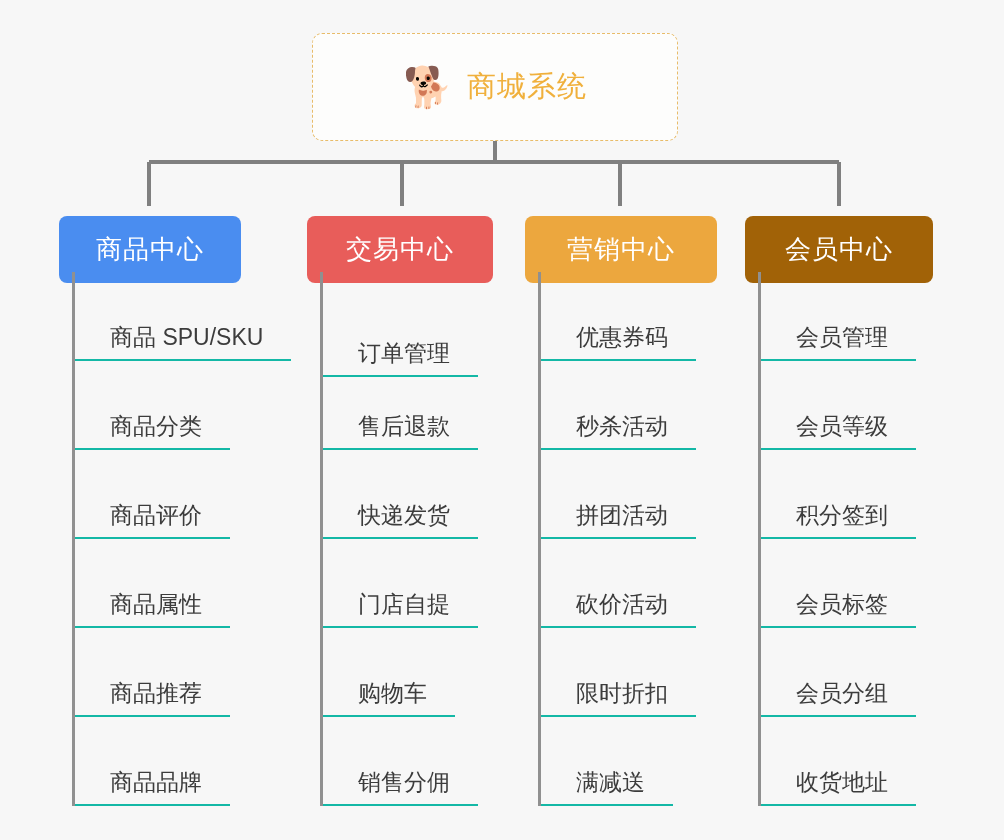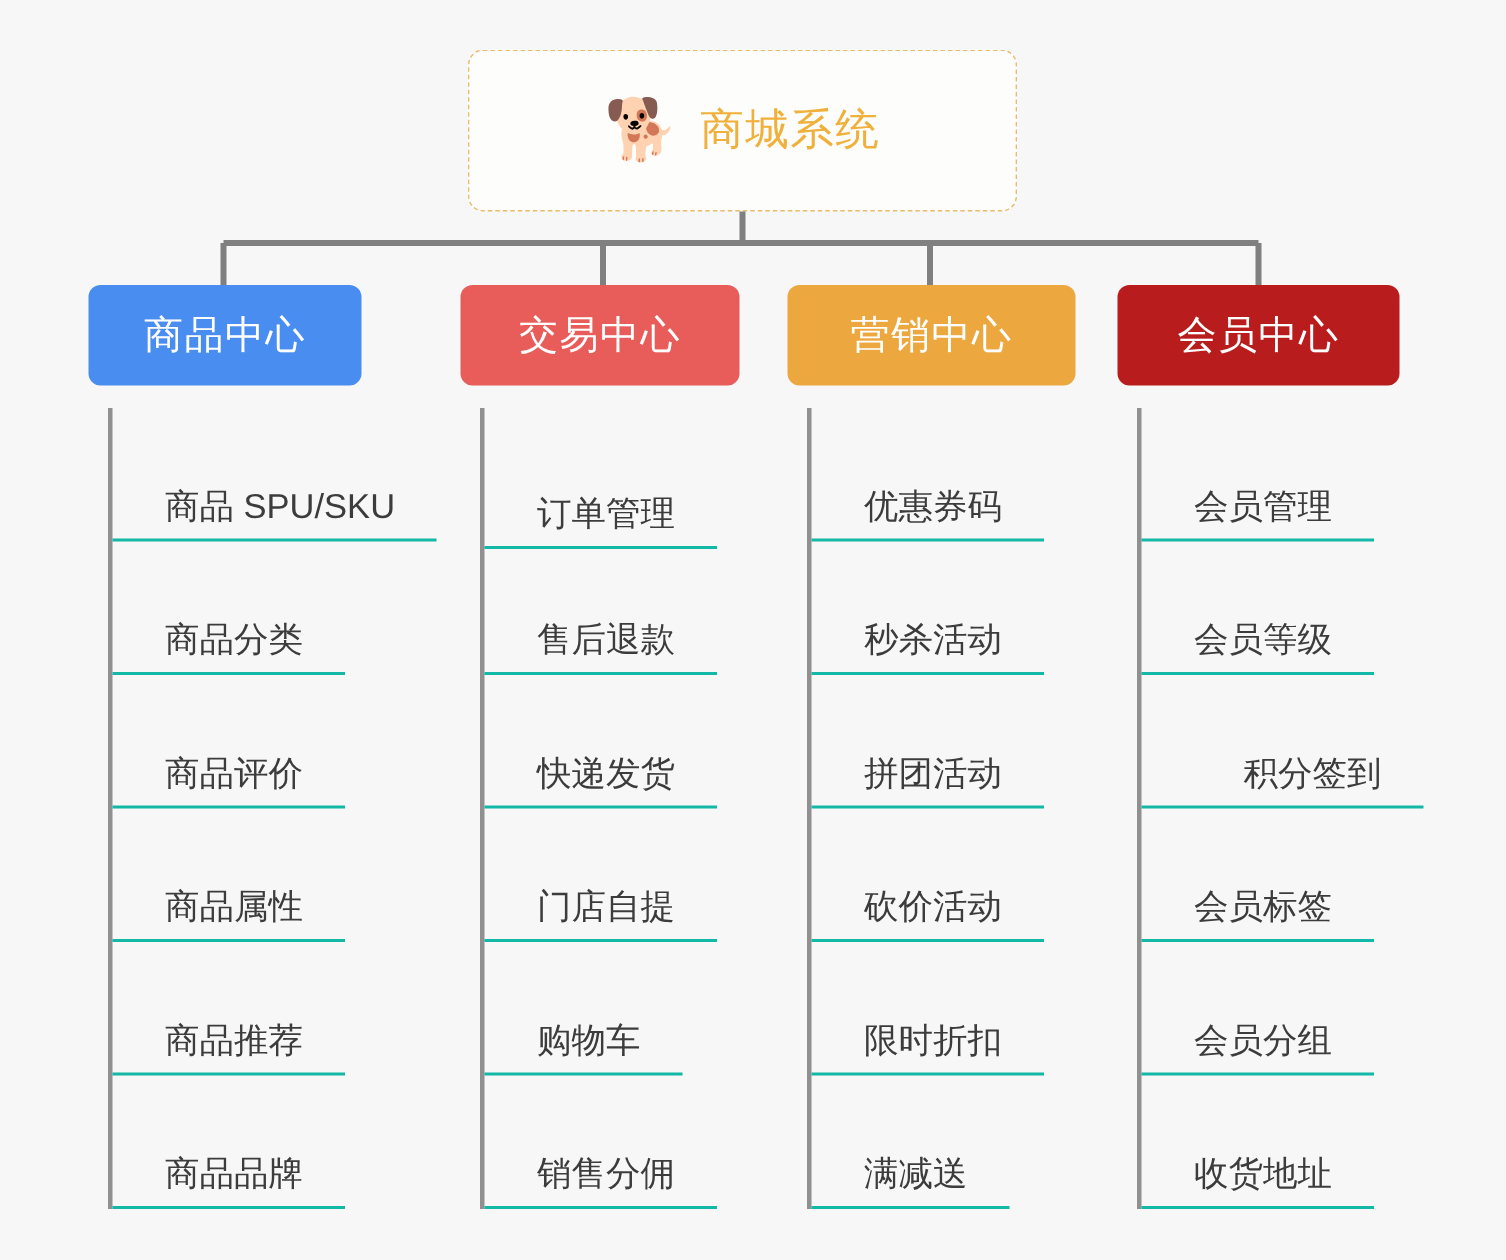--- a/index.html
+++ b/index.html
@@ -67,21 +67,21 @@
   }
   .conn-v-drop {
     top: 162px;
     width: 4px;
     height: 44px;
   }
 
   
   .cat-box {
     position: absolute;
-    top: 190px;
+    top: 216px;
     height: 67px;
     box-sizing: border-box;
     border-radius: 8px;
     display: flex;
     align-items: center;
     justify-content: center;
   }
   .cat-label {
     font-size: 26px;
     color: #ffffff;
@@ -157,21 +157,21 @@
         <div class="leaf-item" style="top: 445px;">
           <span class="leaf-label">商品品牌</span>
         </div>
       </div>
       <div class="conn conn-v-drop" style="left: 400px;"></div>
       <div class="cat-box" style="left: 307px; width: 186px; background: rgb(232, 93, 90);">
         <span class="cat-label">交易中心</span>
       </div>
       <div class="leaf-col" style="left: 320px;">
         <div class="spine" style="height: 534px;"></div>
-        <div class="leaf-item" style="top: 5px; justify-content: flex-end;">
+        <div class="leaf-item" style="top: 16px; justify-content: flex-end;">
           <span class="leaf-label">订单管理</span>
         </div>
         <div class="leaf-item" style="top: 89px;">
           <span class="leaf-label">售后退款</span>
         </div>
         <div class="leaf-item" style="top: 178px;">
           <span class="leaf-label">快递发货</span>
         </div>
         <div class="leaf-item" style="top: 267px;">
           <span class="leaf-label">门店自提</span>
@@ -202,32 +202,32 @@
           <span class="leaf-label">砍价活动</span>
         </div>
         <div class="leaf-item" style="top: 356px;">
           <span class="leaf-label">限时折扣</span>
         </div>
         <div class="leaf-item" style="top: 445px;">
           <span class="leaf-label">满减送</span>
         </div>
       </div>
       <div class="conn conn-v-drop" style="left: 837px;"></div>
-      <div class="cat-box" style="left: 745px; width: 188px; background: #b91c1c;">
+      <div class="cat-box" style="left: 745px; width: 188px; background: #a16207;">
         <span class="cat-label">会员中心</span>
       </div>
       <div class="leaf-col" style="left: 758px;">
         <div class="spine" style="height: 534px;"></div>
         <div class="leaf-item" style="top: 0px;">
           <span class="leaf-label">会员管理</span>
         </div>
         <div class="leaf-item" style="top: 89px;">
           <span class="leaf-label">会员等级</span>
         </div>
-        <div class="leaf-item" style="top: 178px; padding-left: 33px;">
+        <div class="leaf-item" style="top: 178px;">
           <span class="leaf-label">积分签到</span>
         </div>
         <div class="leaf-item" style="top: 267px;">
           <span class="leaf-label">会员标签</span>
         </div>
         <div class="leaf-item" style="top: 356px;">
           <span class="leaf-label">会员分组</span>
         </div>
         <div class="leaf-item" style="top: 445px; text-align: right;">
           <span class="leaf-label">收货地址</span>

